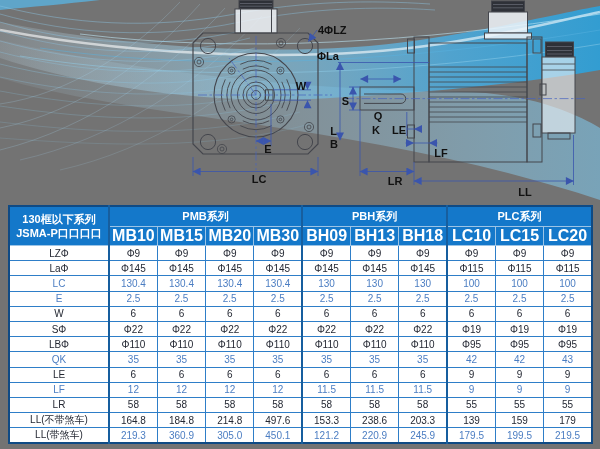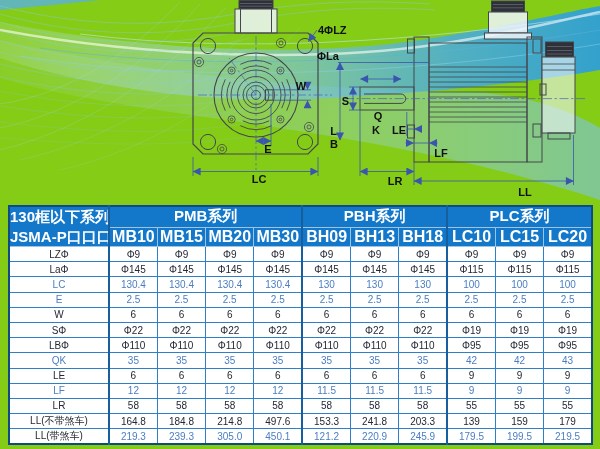--- a/index.html
+++ b/index.html
@@ -1,26 +1,26 @@
 <!DOCTYPE html>
 <html><head>
 <meta charset="utf-8">
 <style>
   html,body{margin:0;padding:0;background:#fff;}
-  .page{position:relative;width:600px;height:449px;background:#84cc16;overflow:hidden;
+  .page{position:relative;width:600px;height:449px;background:#737373;overflow:hidden;
         font-family:"Liberation Sans",sans-serif;}
   svg.art{position:absolute;left:0;top:0;display:block;}
 
   
   table.spec{position:absolute;left:8px;top:205px;width:585px;border-collapse:collapse;
              table-layout:fixed;background:#fff;border:2px solid #0f4a84;}
   .spec th,.spec td{padding:0;margin:0;text-align:center;vertical-align:middle;
                     white-space:nowrap;overflow:hidden;}
   .spec thead th{background:#1478ca;color:#ffffff;border:1px solid #9cc4e6;font-weight:bold;}
-  .spec tr.groups th{height:19px;font-size:15px;}
+  .spec tr.groups th{height:19px;font-size:11px;}
   .spec tr.models th{height:14px;font-size:16px;}
   .spec th.corner{font-size:10px;line-height:1.3;font-weight:bold;}
   .spec tbody td{border:1px solid #2e7ec8;height:14.2px;font-size:10px;color:#242833;background:#fff;}
   .spec tbody td.blue{color:#4b7dc2;}
   .spec .gsep{border-right-width:2px;border-right-color:#175e9e;}
   .dimtxt{font-family:"Liberation Sans",sans-serif;font-weight:bold;font-size:11px;fill:#111;}
 </style>
 </head>
 <body>
 
@@ -416,30 +416,30 @@
           <td>55</td>
           <td>55</td>
         </tr>
         <tr>
           <td class="rowlabel gsep">LL(不带煞车)</td>
           <td>164.8</td>
           <td>184.8</td>
           <td>214.8</td>
           <td class="gsep">497.6</td>
           <td>153.3</td>
-          <td>241.8</td>
+          <td>238.6</td>
           <td class="gsep">203.3</td>
           <td>139</td>
           <td>159</td>
           <td>179</td>
         </tr>
         <tr>
           <td class="rowlabel gsep">LL(带煞车)</td>
           <td class="blue">219.3</td>
-          <td class="blue">239.3</td>
+          <td class="blue">360.9</td>
           <td class="blue">305.0</td>
           <td class="blue gsep">450.1</td>
           <td class="blue">121.2</td>
           <td class="blue">220.9</td>
           <td class="blue gsep">245.9</td>
           <td class="blue">179.5</td>
           <td class="blue">199.5</td>
           <td class="blue">219.5</td>
         </tr>
       </tbody>

